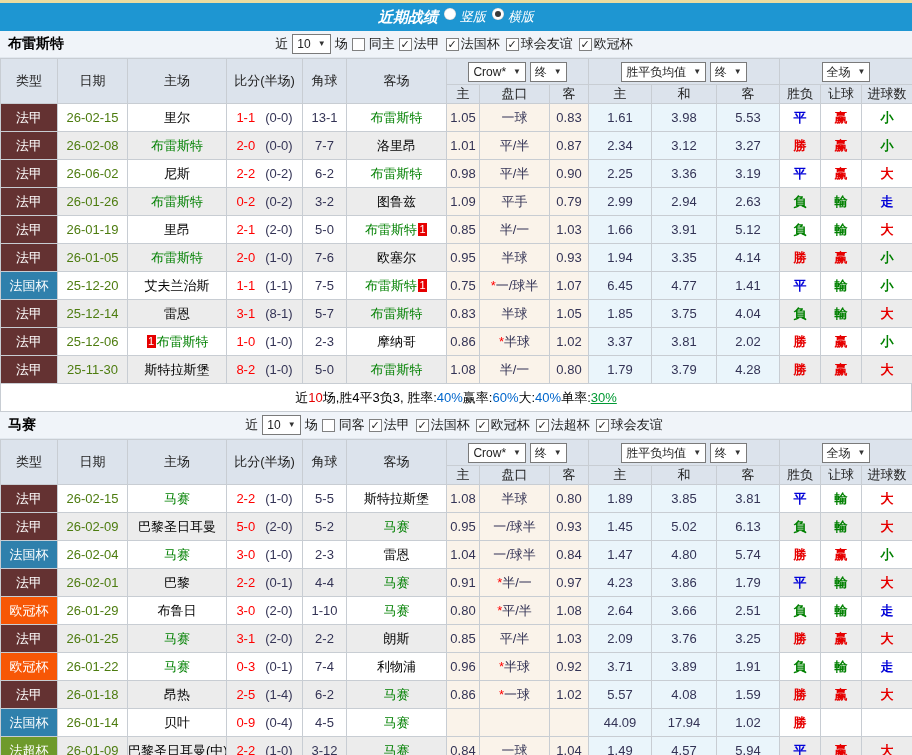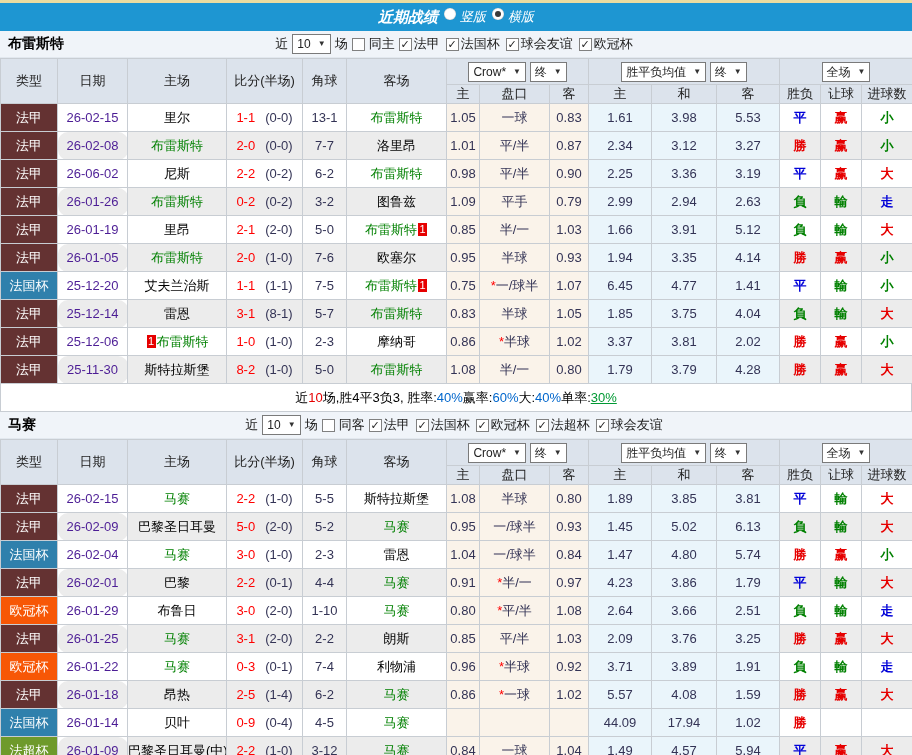--- a/index.html
+++ b/index.html
@@ -26,21 +26,21 @@
   thead tr.sub th{height:18px;}
   tbody td{height:27px;background:#fff;}
   tbody tr:nth-child(even) td{background:#ECECEC;}
   tbody tr td.crow{background:#FAF3EA;}
   tbody tr td.avg{background:#EAF5FB;}
   td.type{color:#fff;}
   tbody tr td.ligue1{background:#643232;}
   tbody tr td.cdf{background:#2F80AC;}
   tbody tr td.ucl{background:#F75706;}
   tbody tr td.tdc{background:#6E9A2B;}
-  .date-cell{color:#4c1d95;border-radius:10px;}
+  .date-cell{color:#4d7c0f;}
   .tname{color:#000;}
   .tname.green{color:#008000;}
   .ft{color:#F00;}
   .ht{color:#333355;margin-left:10px;}
   .num{color:#333355;}
   .star{color:#F00;}
   .card{display:none;background:#E60000;color:#fff;font-size:11px;line-height:13px;width:9px;height:13px;text-align:center;vertical-align:1px;margin:0 1px;}
   .card.show{display:inline-block;}
   .c-red{color:#E60000;font-weight:bold;}
   .c-green{color:#008000;font-weight:bold;}

